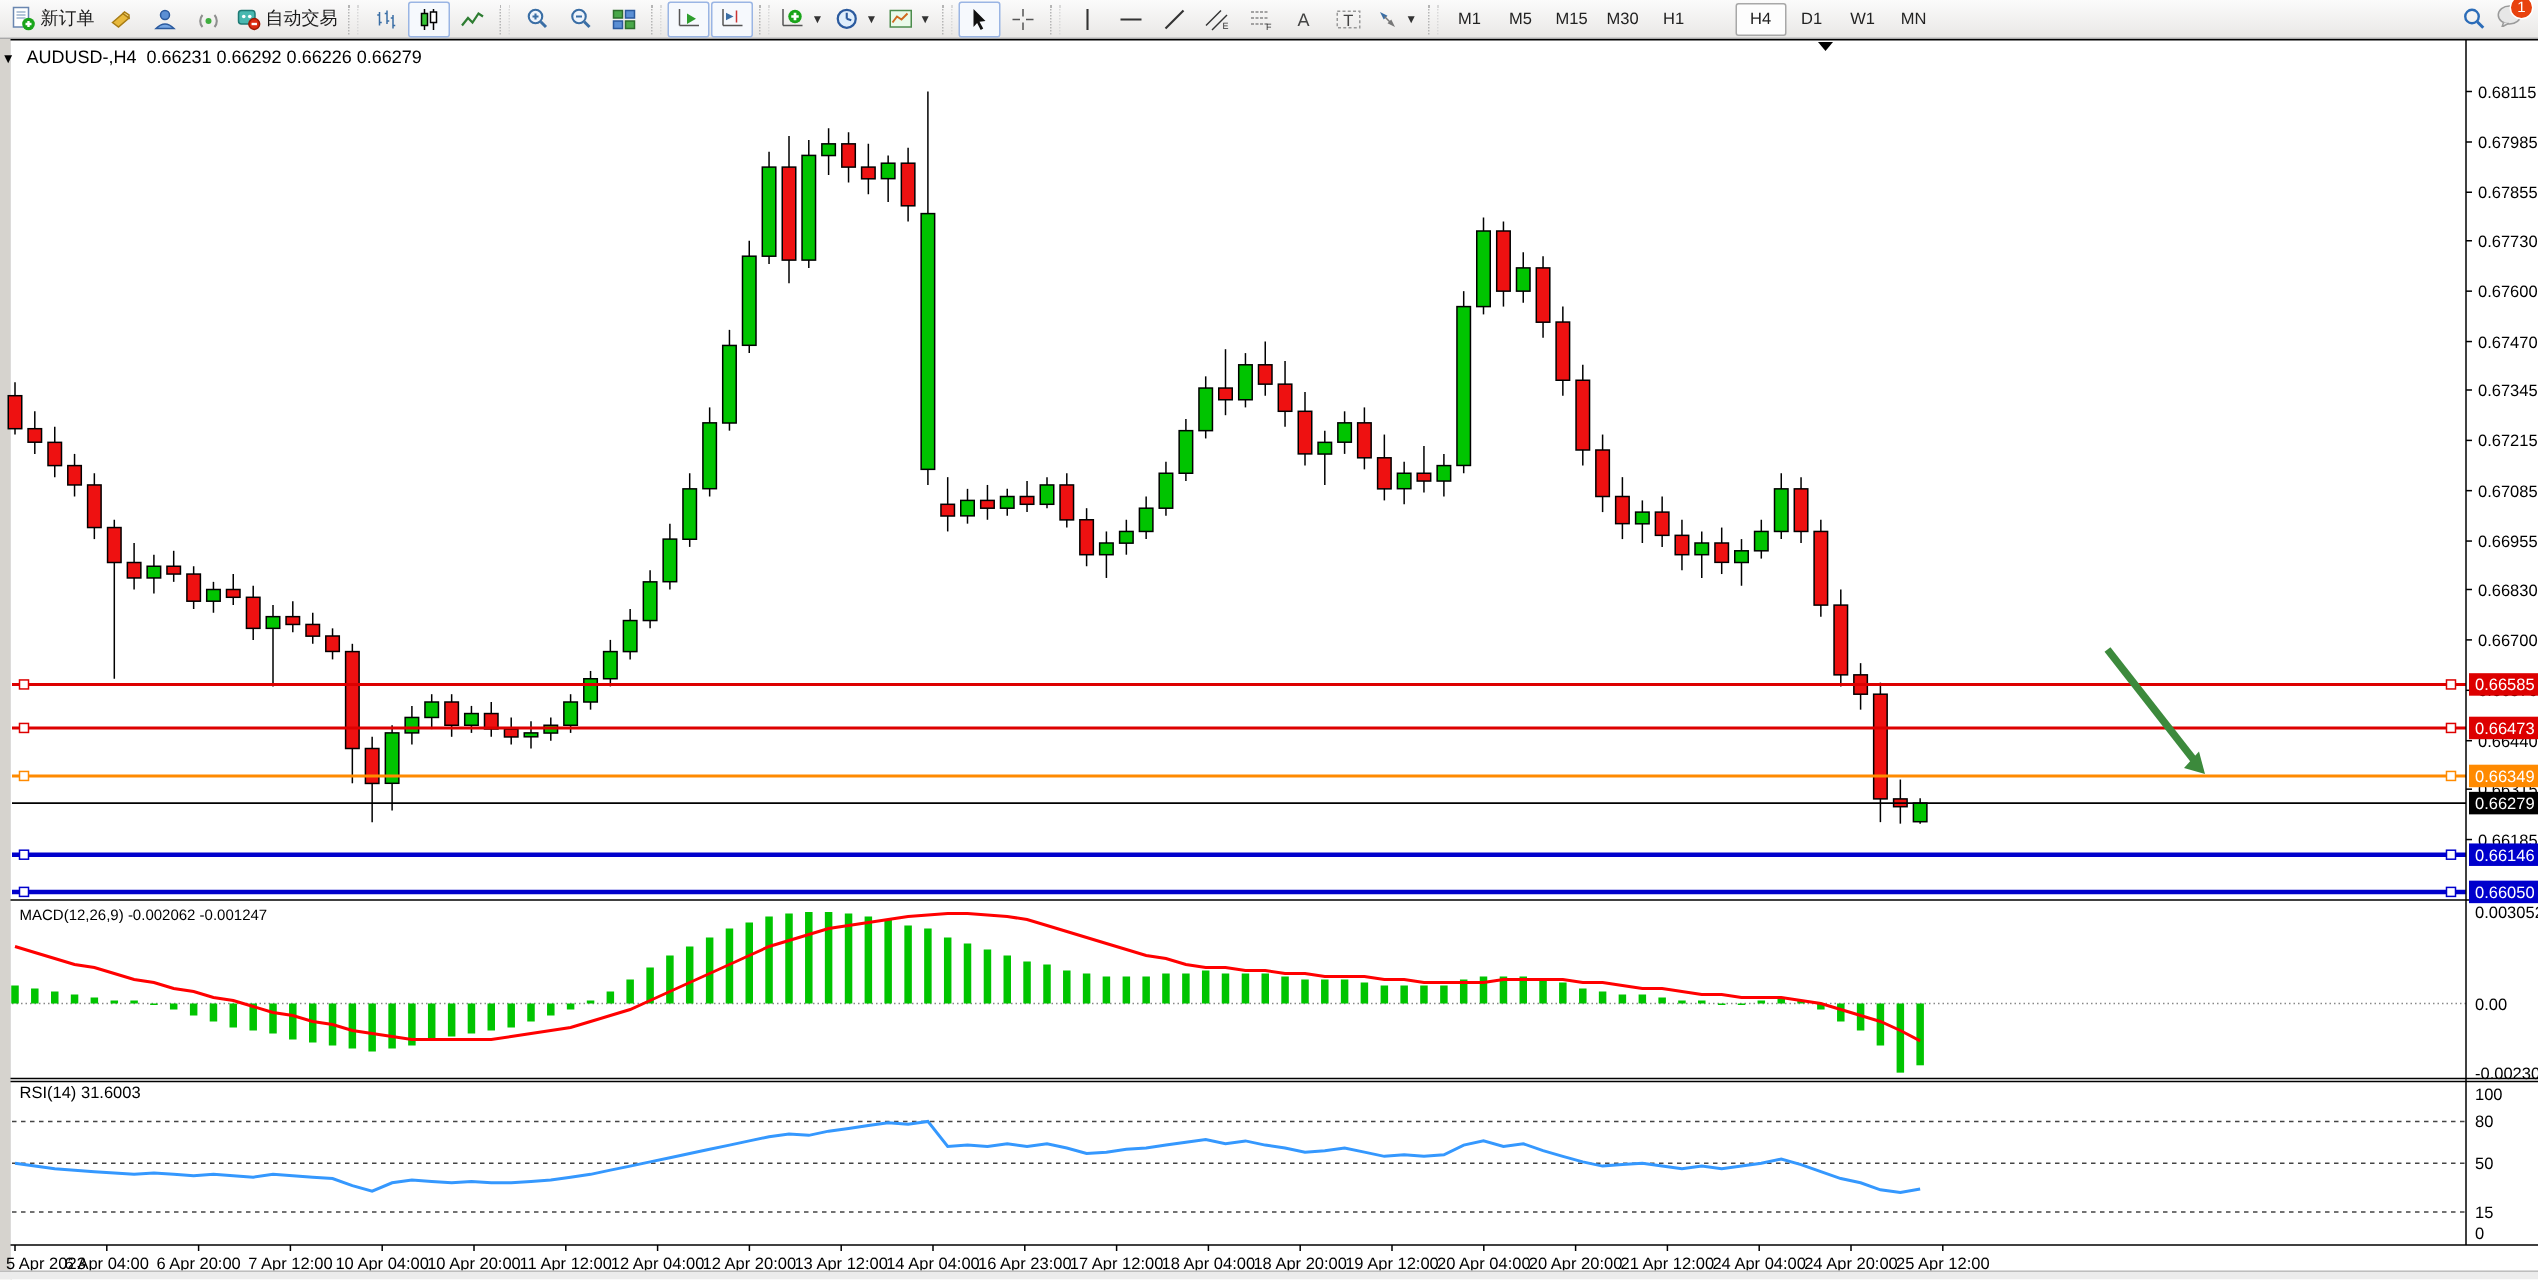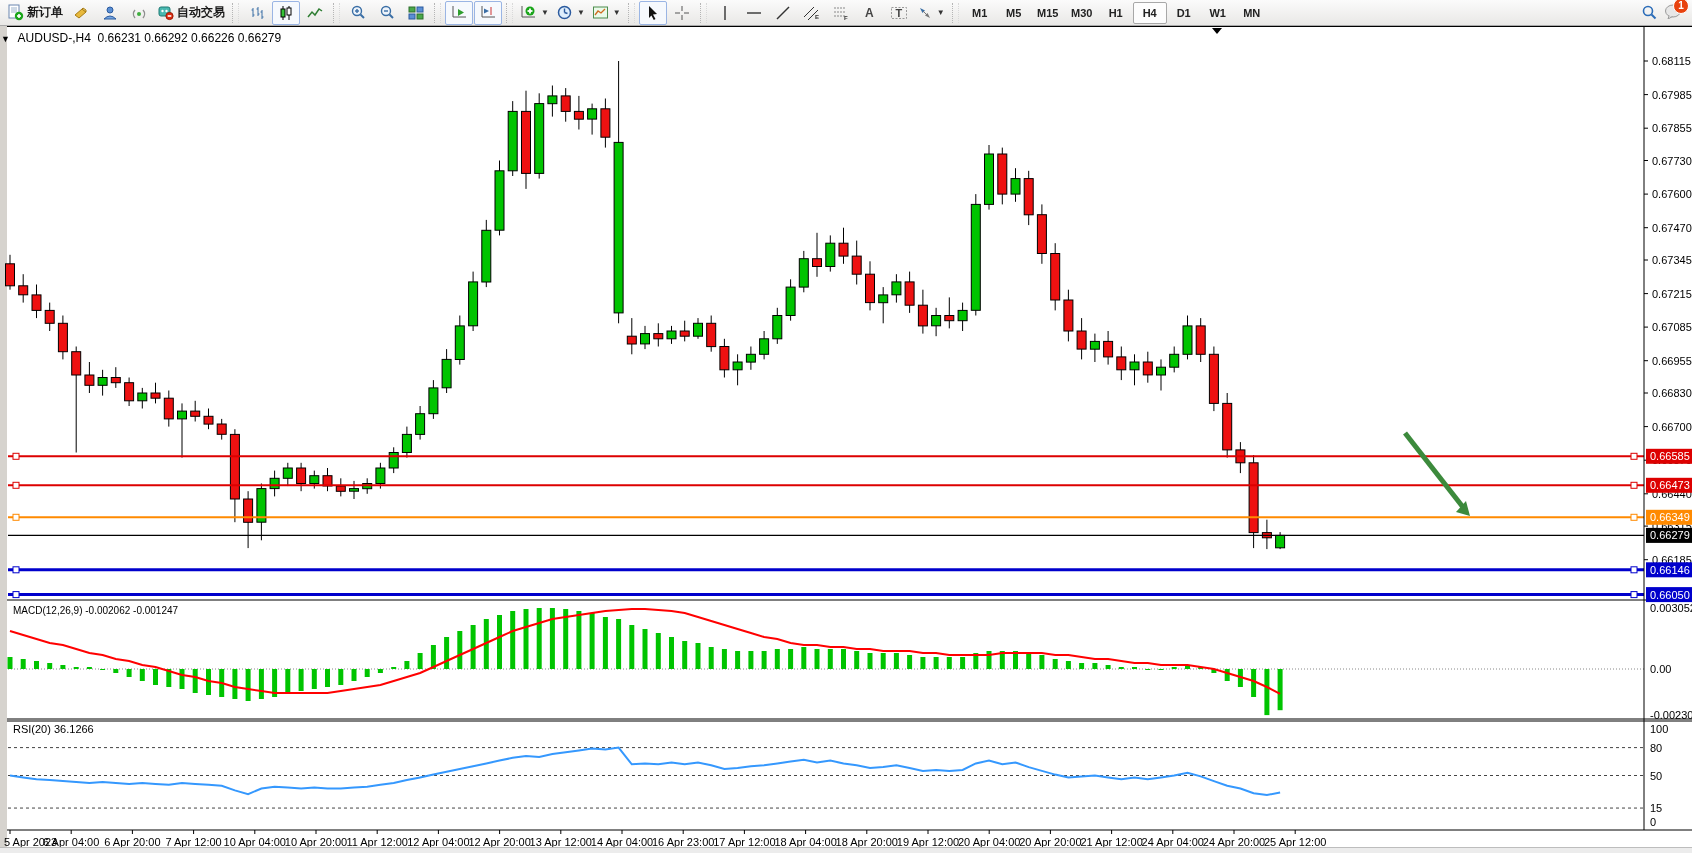--- a/index.html
+++ b/index.html
@@ -1,30 +1,30 @@
 <!DOCTYPE html>
 <html><head>
 <meta charset="utf-8">
 <style>
   html,body{margin:0;padding:0;background:#fff;font-family:"Liberation Sans",sans-serif;}
   #app{position:relative;width:1692px;height:853px;overflow:hidden;background:#fff;}
   
   #toolbar{position:absolute;left:0;top:0;width:1692px;height:26px;
     background:linear-gradient(#fbfbfb,#e9e8e6);border-bottom:1px solid #a9a9a9;
-    display:flex;align-items:center;padding:0 4px;box-sizing:border-box;gap:1px;font-weight:bold;}
+    display:flex;align-items:center;padding:0 4px;box-sizing:border-box;gap:1px;}
   .tb-sep{width:5px;height:20px;margin:0 3px;border-left:1px dotted #b5b5b5;border-right:1px dotted #d9d9d9;}
   .tb-btn{height:22px;min-width:22px;display:flex;align-items:center;justify-content:center;
     border:1px solid transparent;border-radius:2px;padding:0 2px;gap:3px;cursor:default;}
   .tb-btn.active{border:1px solid #9ab5e4;background:#f6f9fd;}
   .tb-btn .cjk{font-size:12px;color:#1a1a1a;white-space:nowrap;}
   .tb-btn svg{display:block;}
   .dd{font-size:8px;color:#333;margin-left:1px;}
   .tf-btn{height:20px;min-width:26px;display:flex;align-items:center;justify-content:center;
     font-size:11px;color:#222;border:1px solid transparent;border-radius:2px;padding:0 3px;text-align:right;}
-  .tf-btn.active{background:#fdfdfd;border:1px solid #a8a8a8;}
+  .tf-btn.active{background:#fdfdfd;border:1px solid #a8a8a8;margin-left:24px;}
   #tb-right{margin-left:auto;display:flex;align-items:center;gap:6px;padding-right:6px;}
   .badge{position:absolute;top:-5px;right:-7px;background:#e8420e;color:#fff;border-radius:50%;
     width:14px;height:14px;font-size:10px;display:flex;align-items:center;justify-content:center;border:1px solid #fff;}
   
   #chart-wrap{position:absolute;left:0;top:26px;width:1692px;height:827px;background:#fff;}
   #left-strip{position:absolute;left:0;top:0;width:7px;height:827px;background:#d6d3ce;border-right:1px solid #9a9a9a;}
   #chart-svg{position:absolute;left:0;top:0;}
   .overlay-label{position:absolute;font-size:12px;color:#000;pointer-events:none;white-space:nowrap;}
   #pane-title{left:1px;top:5px;}
   #pane-title .tri{font-size:9px;margin-right:5px;}
@@ -698,19 +698,19 @@
       <span>0.66292</span>
       <span>0.66226</span>
       <span>0.66279</span>
     </div>
 
     <div class="overlay-label" id="macd-label">
       <span>MACD(12,26,9)</span>
       <span>-0.002062 -0.001247</span>
     </div>
     <div class="overlay-label" id="rsi-label">
-      <span>RSI(20)</span>
-      <span>36.1266</span>
+      <span>RSI(14)</span>
+      <span>31.6003</span>
     </div>
 
     <div id="status-strip"></div>
   </div>
 </div>
 
 </body></html>

